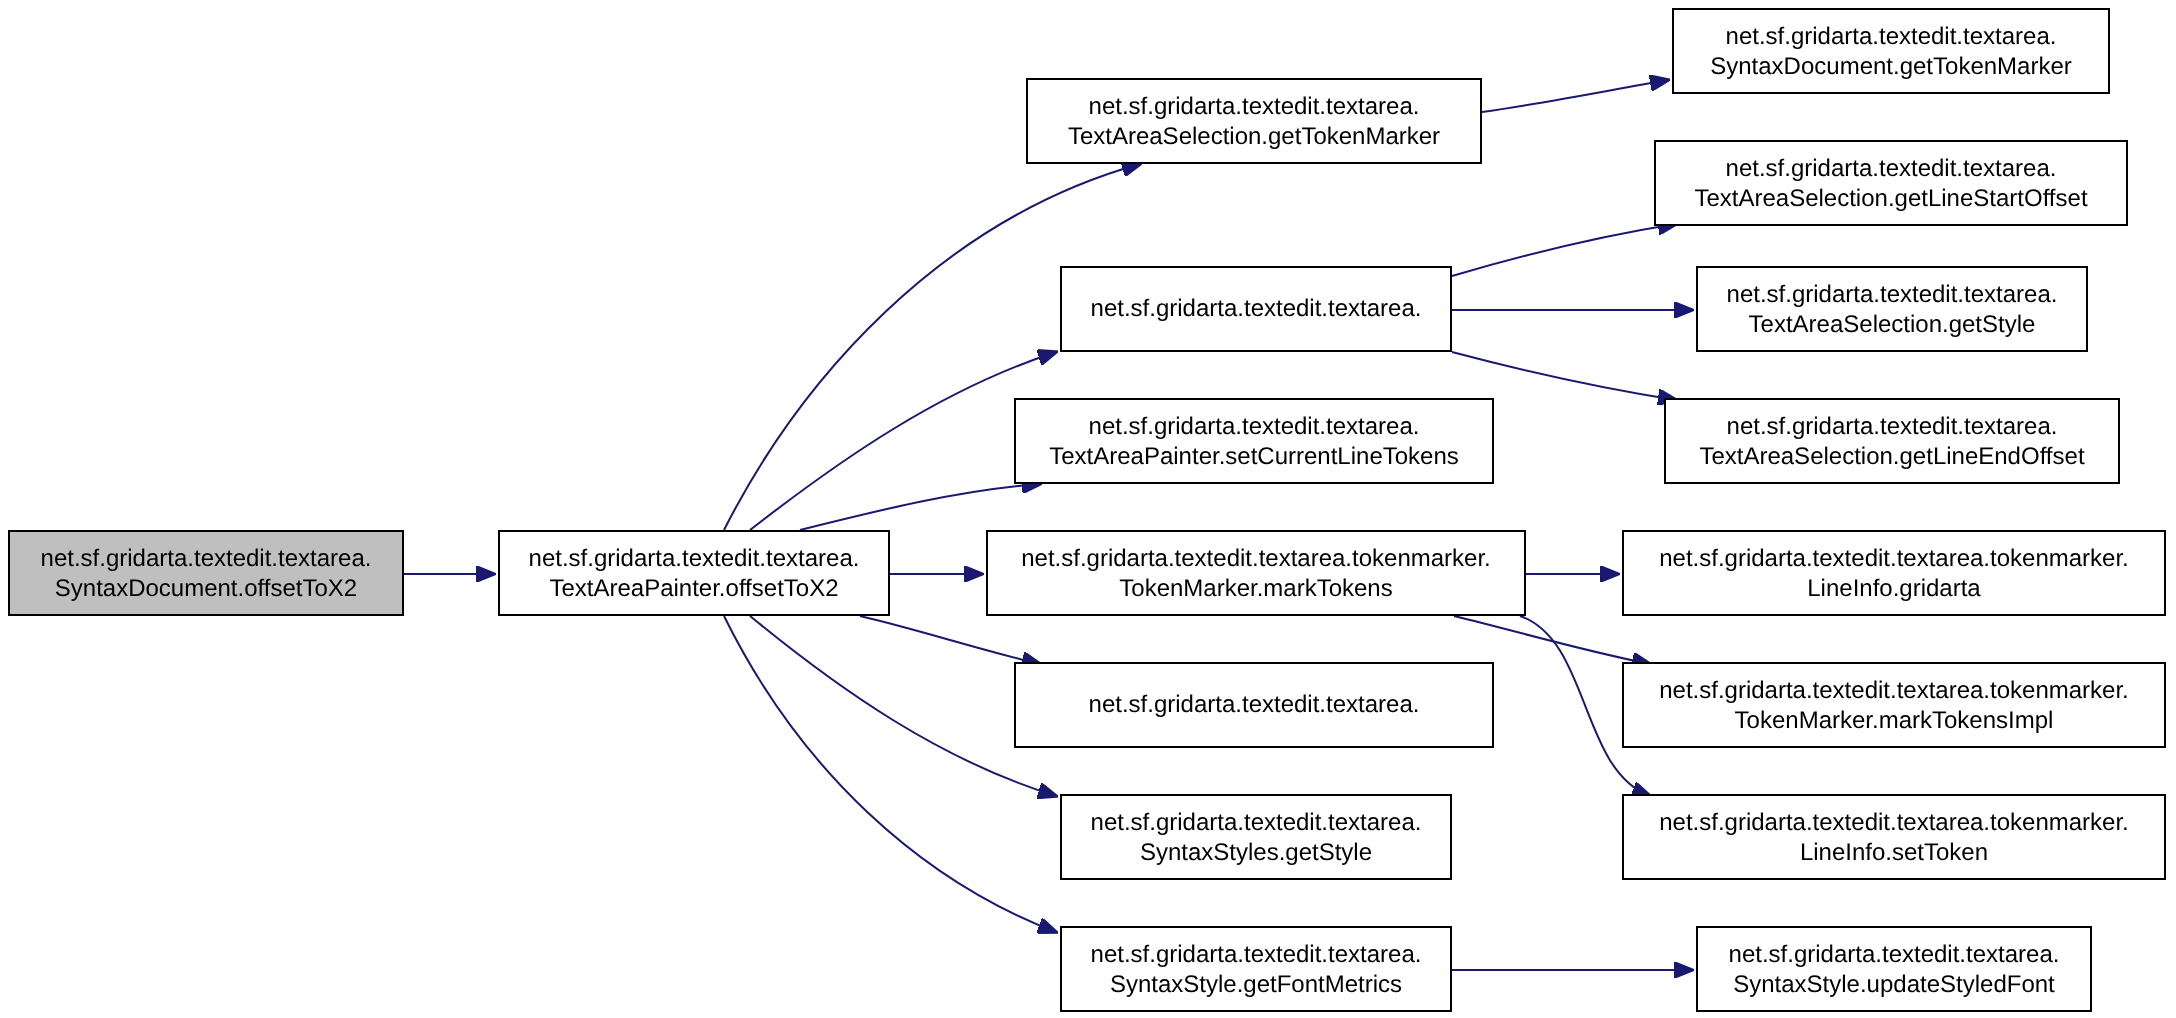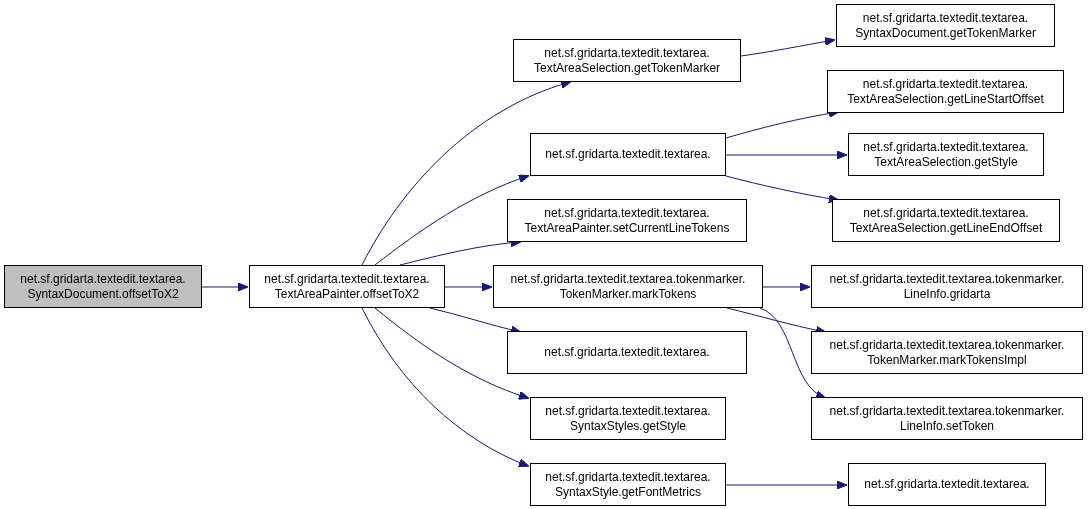--- a/index.html
+++ b/index.html
@@ -117,13 +117,14 @@
   <span>TokenMarker.markTokensImpl</span>
 </div>
 
 <div class="node" style="left:811px;top:397px;width:272px;height:43px;">
   <span>net.sf.gridarta.textedit.textarea.tokenmarker.</span>
   <span>LineInfo.setToken</span>
 </div>
 
 <div class="node" style="left:848px;top:463px;width:198px;height:43px;">
   <span>net.sf.gridarta.textedit.textarea.</span>
+  <span>SyntaxStyle.updateStyledFont</span>
 </div>
 
 </body></html>

